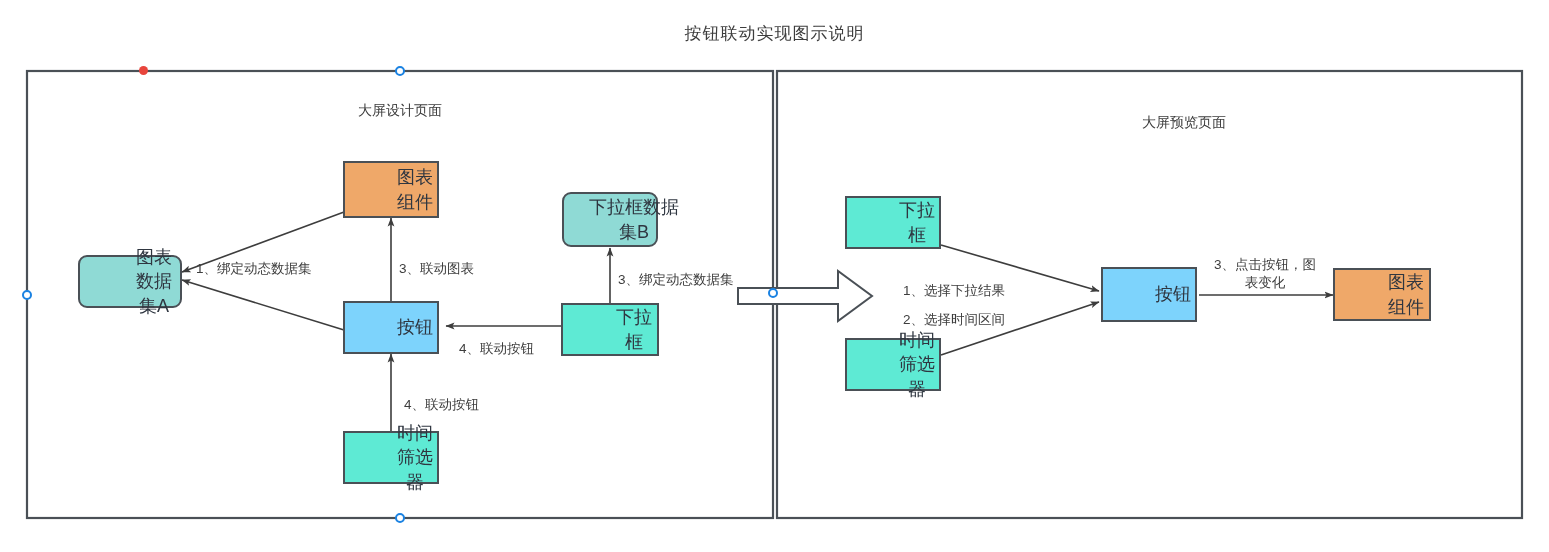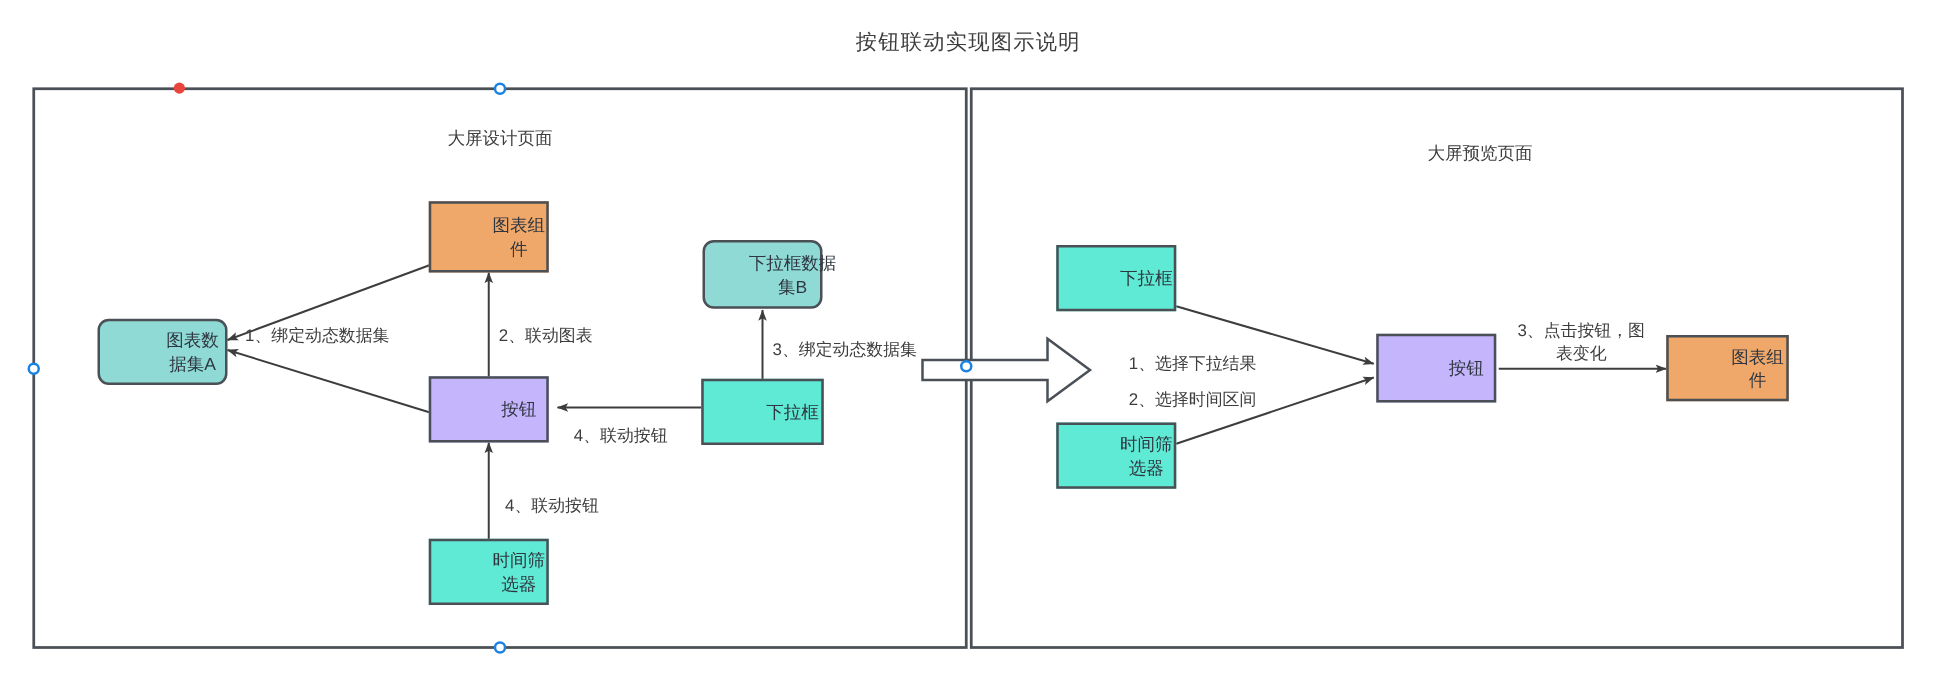--- a/index.html
+++ b/index.html
@@ -32,29 +32,29 @@
     height: 552px;
   }
   .node {
     position: absolute;
     box-sizing: border-box;
     border: 2px solid #4a5056;
     display: flex;
     align-items: center;
     justify-content: center;
     text-align: center;
-    font-size: 14px;
+    font-size: 18px;
     color: #2f3640;
     line-height: 1.35;
     padding-left: 48px;
   }
   .node.cyan  { background: #8fdad5; border-radius: 9px; text-align: center; }
   .node.orange{ background: #efa869; }
   .node.red   { background: #5eead4; }
-  .node.salmon{ background: #c4b5fd; }
+  .node.salmon{ background: #7dd3fc; }
 
   .edge-label {
     position: absolute;
     font-size: 13.5px;
     color: #3d3d3d;
     line-height: 1.35;
     white-space: pre;
     text-align: center;
   }
   .panel-title {
@@ -124,21 +124,21 @@
 <div class="node cyan" style="left:562px; top:192px; width:96px; height:55px; white-space:pre;">下拉框数据
 集B</div>
 
 <div class="node salmon" style="left:343px; top:301px; width:96px; height:53px;">按钮</div>
 
 <div class="node red" style="left:561px; top:303px; width:98px; height:53px;">下拉框</div>
 
 <div class="node red" style="left:343px; top:431px; width:96px; height:53px;">时间筛选器</div>
 
 <div class="edge-label" style="left:196px; top:260px;">1、绑定动态数据集</div>
-<div class="edge-label" style="left:399px; top:260px;">2、联动图表</div>
+<div class="edge-label" style="left:399px; top:260px;">3、联动图表</div>
 <div class="edge-label" style="left:618px; top:271px;">3、绑定动态数据集</div>
 <div class="edge-label" style="left:459px; top:340px;">4、联动按钮</div>
 <div class="edge-label" style="left:404px; top:396px;">4、联动按钮</div>
 
 <div class="node red" style="left:845px; top:196px; width:96px; height:53px;">下拉框</div>
 
 <div class="node red" style="left:845px; top:338px; width:96px; height:53px;">时间筛选器</div>
 
 <div class="node salmon" style="left:1101px; top:267px; width:96px; height:55px;">按钮</div>
 

